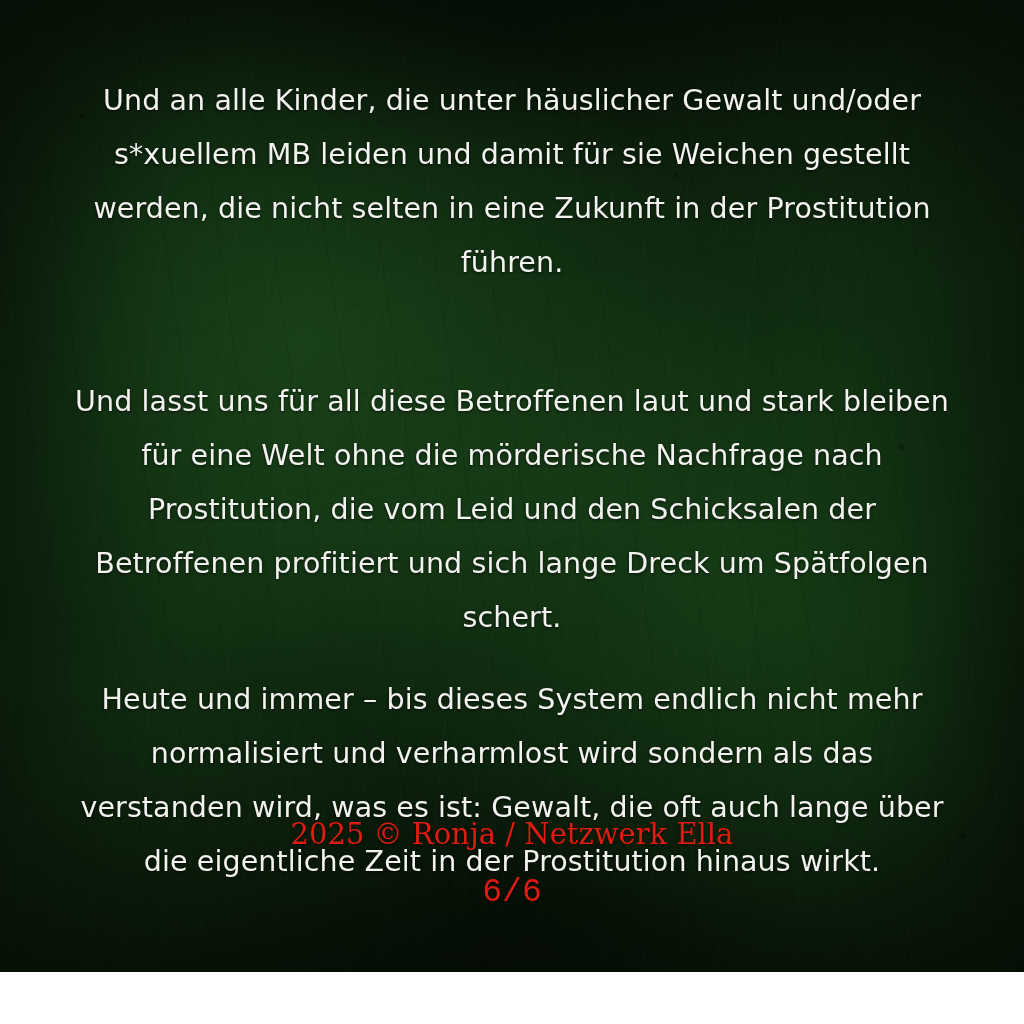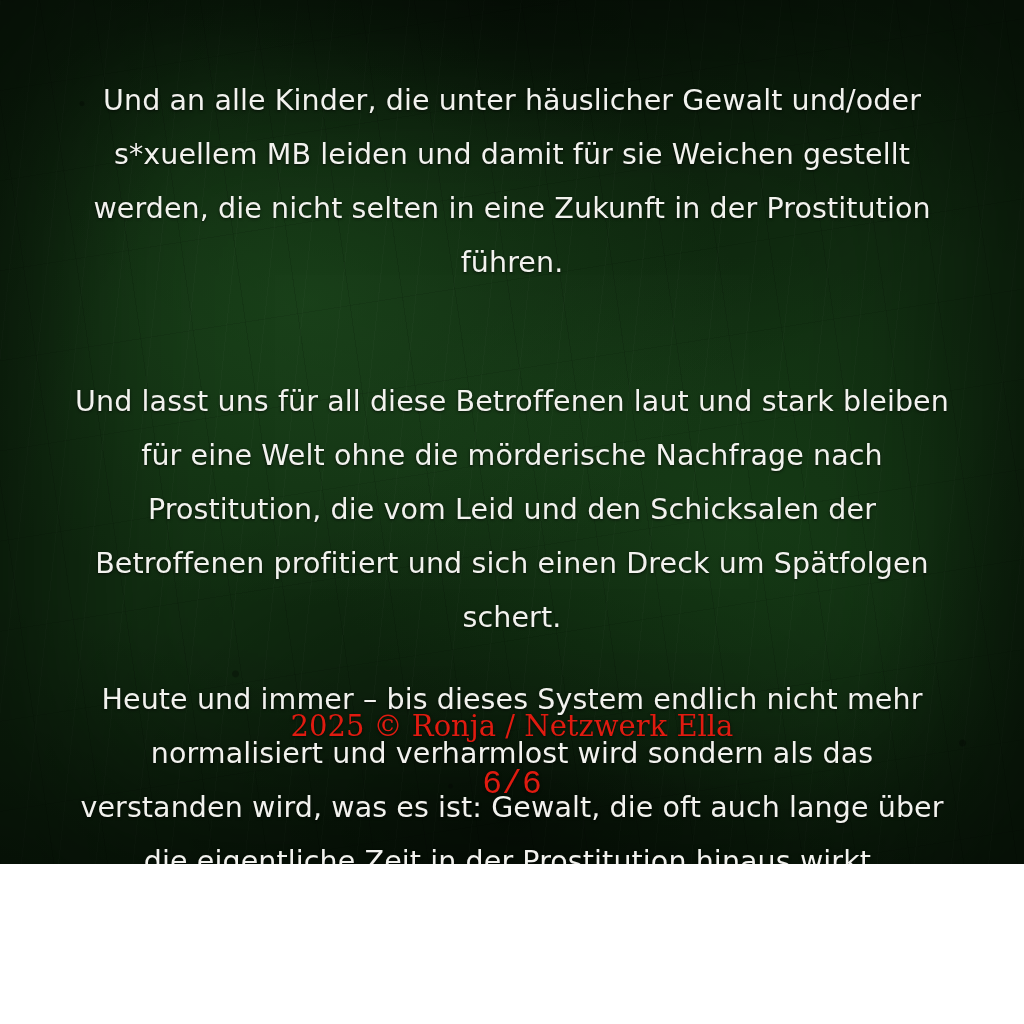--- a/index.html
+++ b/index.html
@@ -8,21 +8,21 @@
   }
   body {
     width: 1024px;
     height: 1024px;
     overflow: hidden;
     font-family: "DejaVu Sans", sans-serif;
   }
   .slide {
     position: relative;
     width: 1024px;
-    height: 864px;
+    height: 972px;
     background-color: #123012;
     overflow: hidden;
   }
   
   .tex {
     position: absolute;
     inset: 0;
     pointer-events: none;
   }
   .tex-1 {
@@ -110,21 +110,21 @@
 
 <div class="slide">
   <div class="tex tex-1"></div>
   <div class="tex tex-2"></div>
   <div class="tex tex-3"></div>
   <div class="tex tex-4"></div>
   <div class="tex tex-vignette"></div>
 
   <div class="content">
     <p class="para p1">Und an alle Kinder, die unter häuslicher Gewalt und/oder s*xuellem MB leiden und damit für sie Weichen gestellt werden, die nicht selten in eine Zukunft in der Prostitution führen.</p>
-    <p class="para p2">Und lasst uns für all diese Betroffenen laut und stark bleiben für eine Welt ohne die mörderische Nachfrage nach Prostitution, die vom Leid und den Schicksalen der Betroffenen profitiert und sich einen Dreck um Spätfolgen schert.</p>
+    <p class="para p2">Und lasst uns für all diese Betroffenen laut und stark bleiben für eine Welt ohne die mörderische Nachfrage nach Prostitution, die vom Leid und den Schicksalen der Betroffenen profitiert und sich lange Dreck um Spätfolgen schert.</p>
     <p class="para p3">Heute und immer – bis dieses System endlich nicht mehr normalisiert und verharmlost wird sondern als das verstanden wird, was es ist: Gewalt, die oft auch lange über die eigentliche Zeit in der Prostitution hinaus wirkt.</p>
   </div>
 
   <div class="footer">
     <div class="credit">2025 © Ronja / Netzwerk Ella</div>
     <div class="pagenum">6/6</div>
   </div>
 </div>
 
 </body></html>

